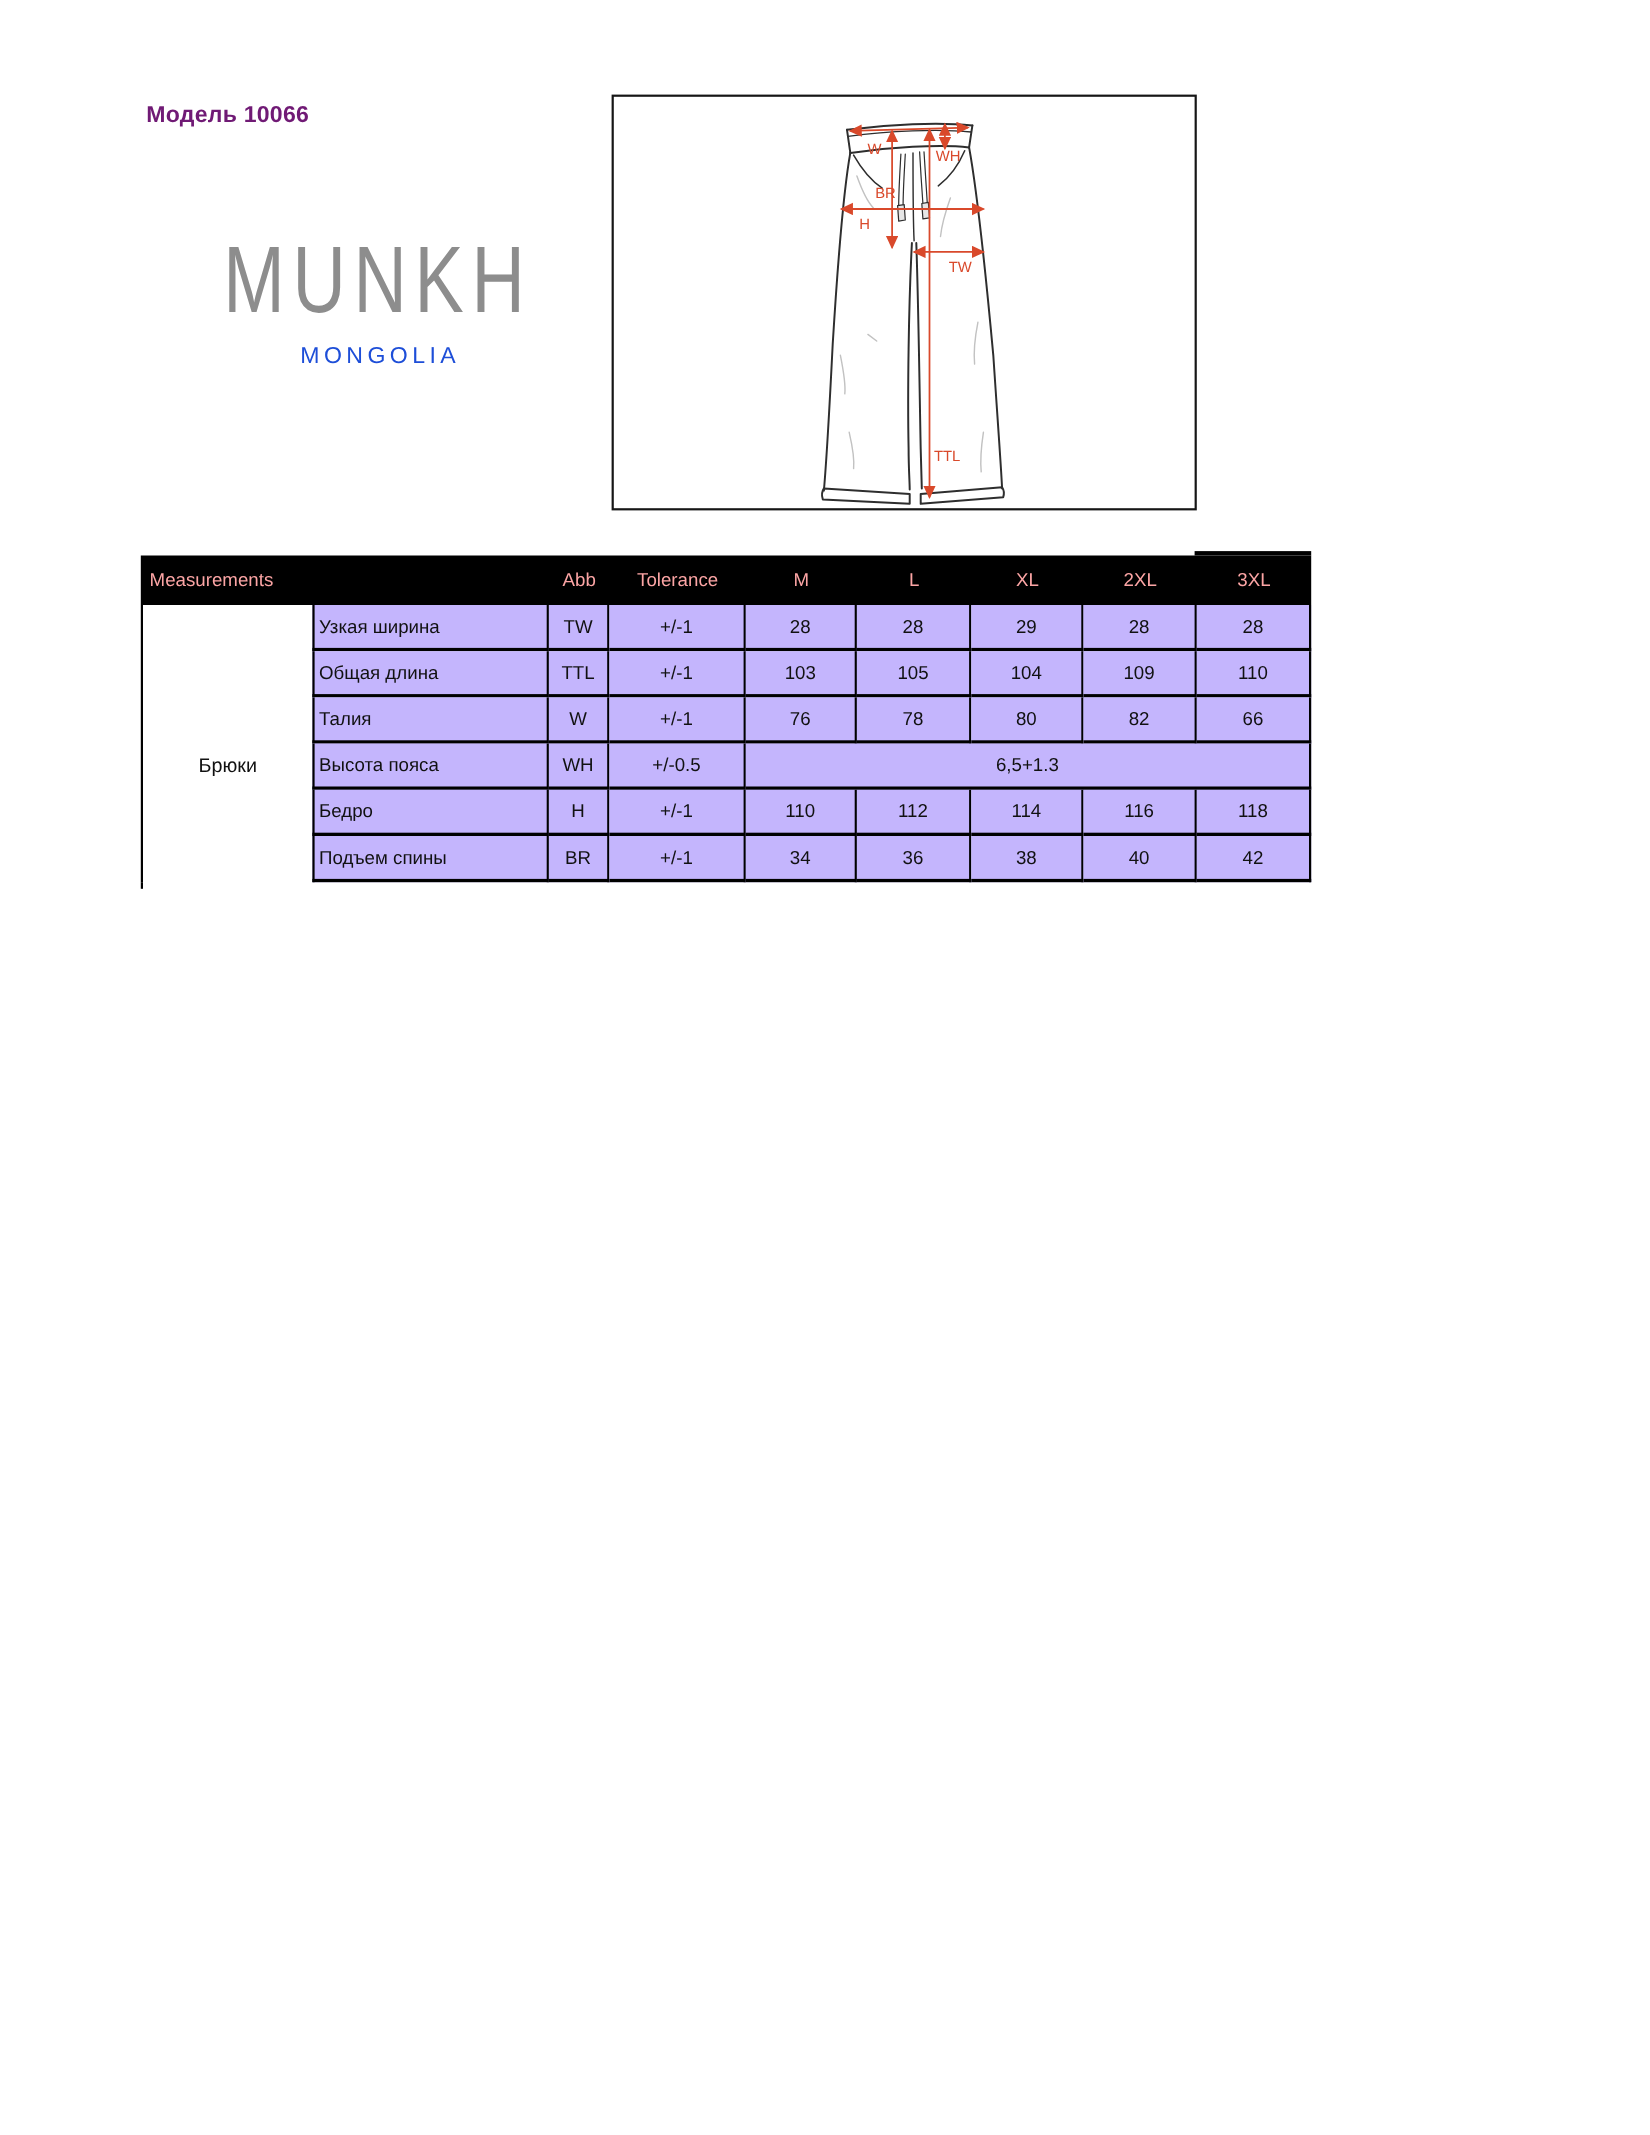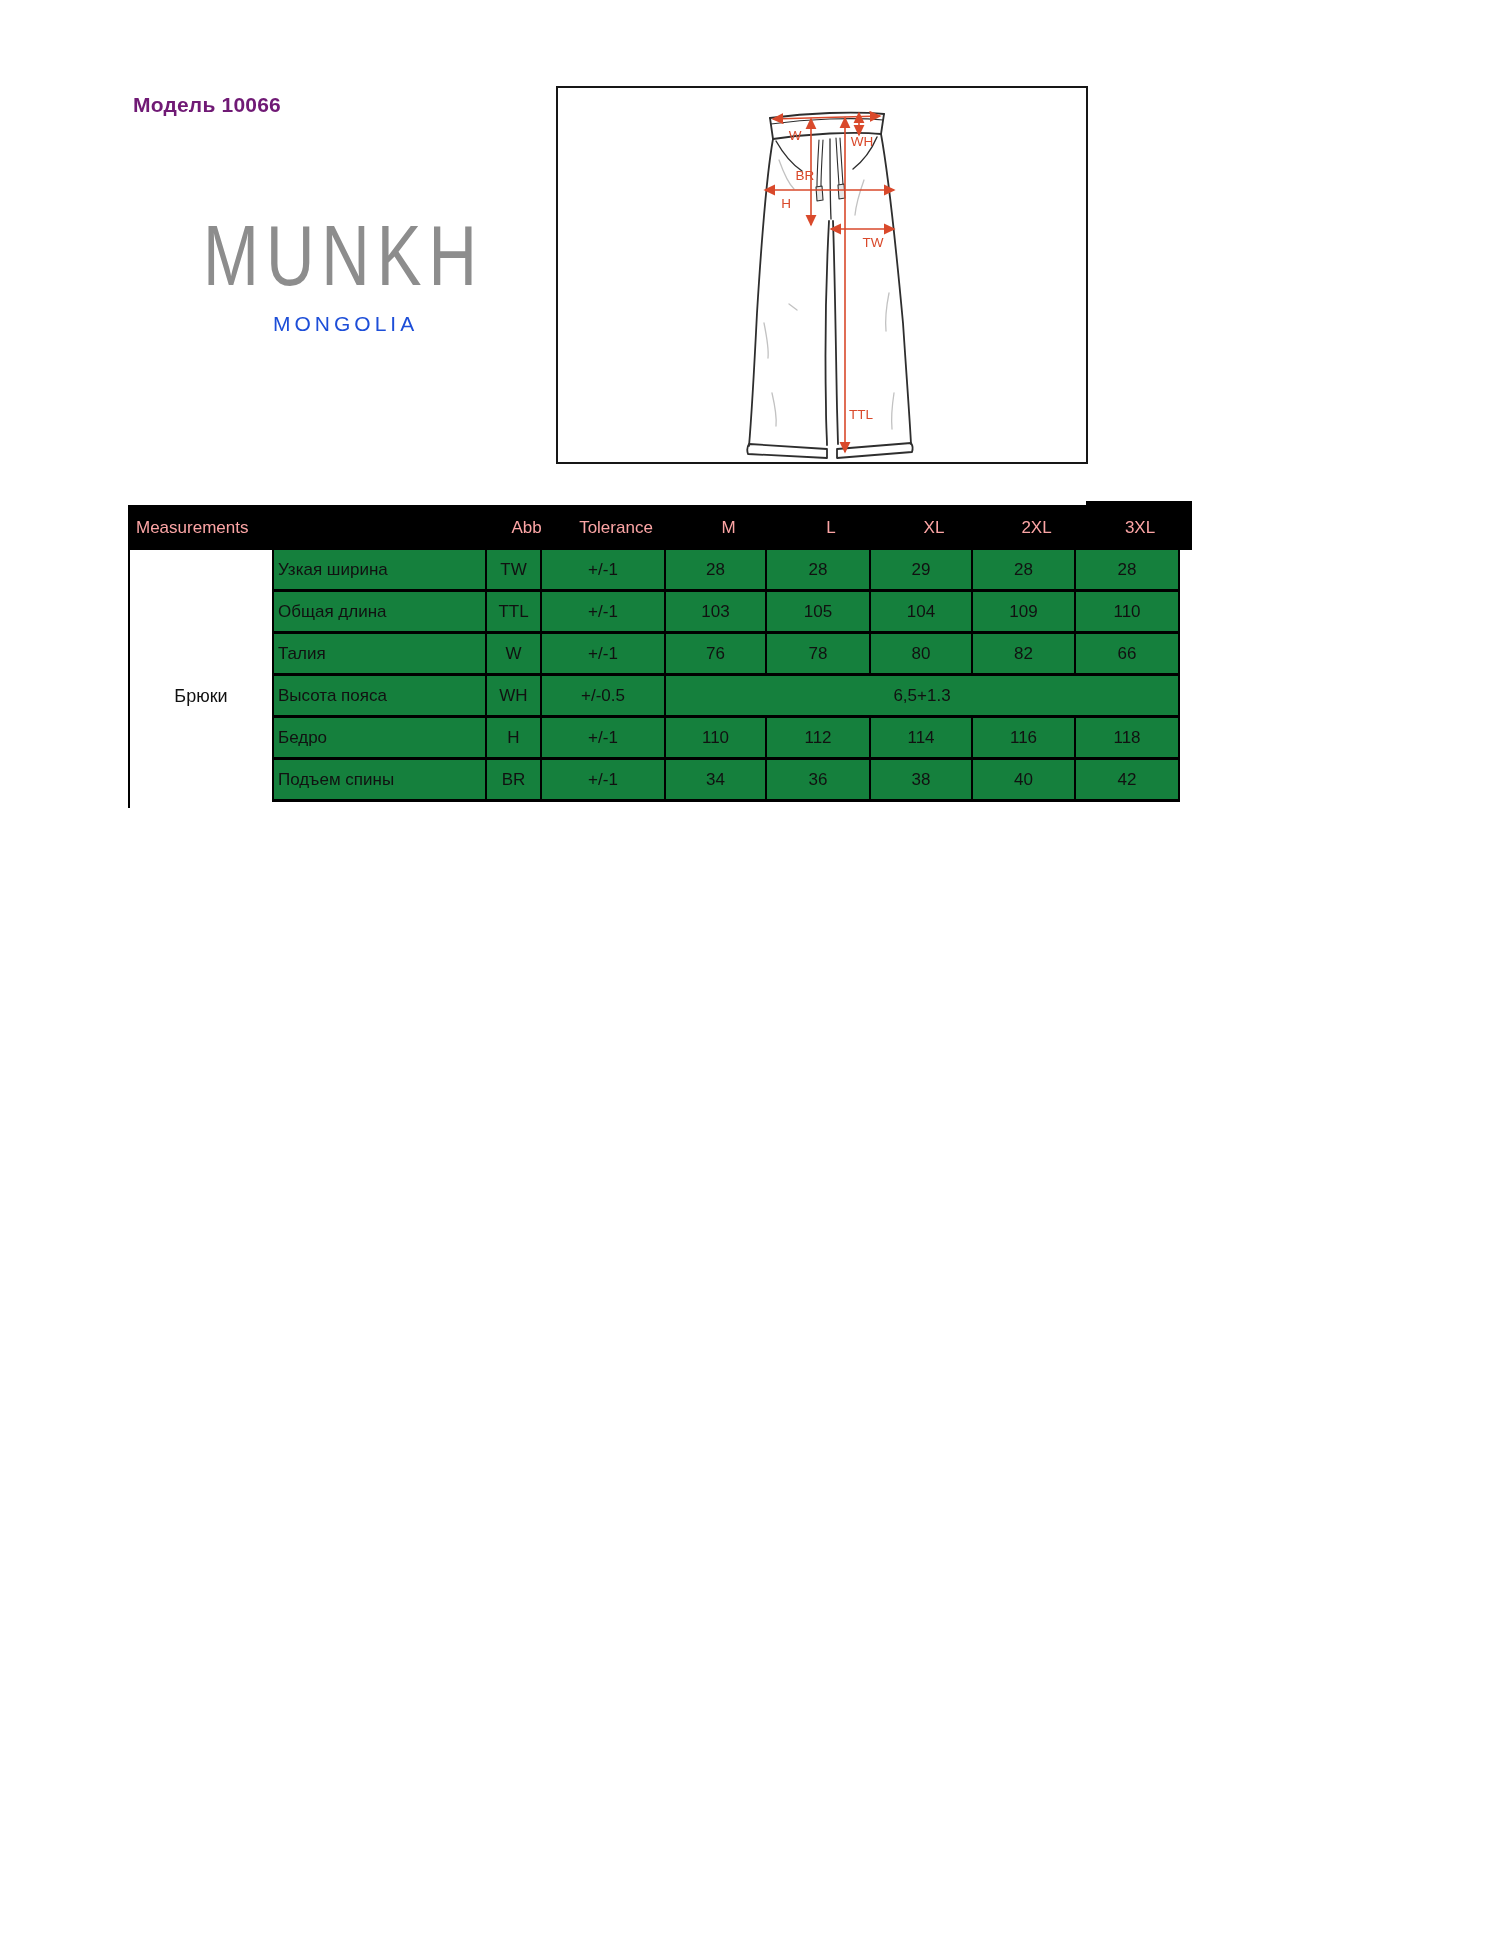--- a/index.html
+++ b/index.html
@@ -42,35 +42,35 @@
   .th{
     color:#fca5a5;font-size:17px;display:flex;align-items:center;justify-content:center;
   }
   .th-meas{justify-content:flex-start;padding-left:8px;}
   .th-3xl{position:relative;}
   .th-3xl::before{
     content:"";position:absolute;top:-4px;left:-2px;right:0;height:4px;background:#000;
   }
   .tbody{display:flex;}
   .group-cell{
-    width:144px;box-sizing:border-box;border-left:2px solid #000;
+    width:156px;box-sizing:border-box;border-left:2px solid #000;
     display:flex;align-items:center;justify-content:center;
     font-size:18px;padding-top:40px;position:relative;
   }
   .group-cell::after{ 
     content:"";position:absolute;left:-2px;bottom:-6px;width:2px;height:6px;background:#000;
   }
   .rows{flex:1;}
   .tr{
     display:grid;height:42px;
     grid-template-columns:215px 55px 124px 101px 104px 102px 103px 104px;
   }
   .td{
     box-sizing:border-box;border-right:2px solid #000;border-bottom:3px solid #000;
-    display:flex;align-items:center;justify-content:center;font-size:17px;background:#15803d;
+    display:flex;align-items:center;justify-content:center;font-size:17px;background:#c4b5fd;
   }
   .td.name{justify-content:flex-start;padding-left:4px;border-left:2px solid #000;}
   .td.merged{grid-column:span 5;}
 </style>
 </head>
 <body>
 
 <div class="page">
 
   <div class="doc-title">Модель 10066</div>

